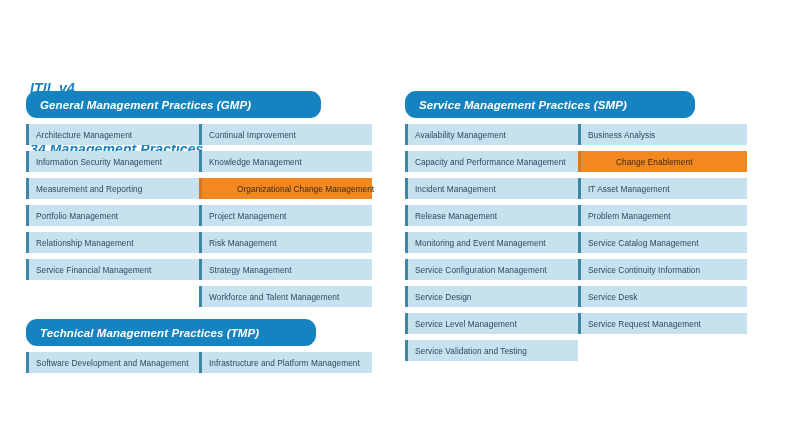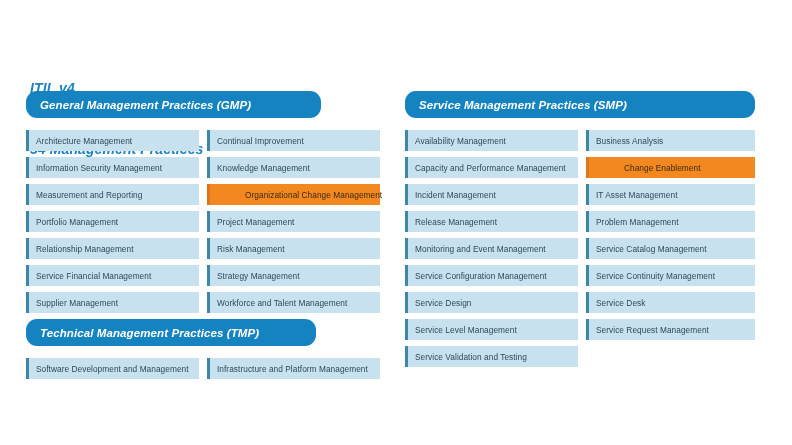--- a/index.html
+++ b/index.html
@@ -47,23 +47,23 @@
     box-sizing: border-box;
     color: #ffffff;
     font-style: italic;
     font-weight: bold;
     font-size: 11.5px;
     letter-spacing: 0.1px;
     white-space: nowrap;
   }
 
   .grid {
-    margin-top: 12px;
+    margin-top: 6px;
     display: flex;
-    gap: 8px;
+    gap: 0;
   }
   .col {
     display: flex;
     flex-direction: column;
     gap: 6px;
   }
 
   .cell {
     height: 21px;
     box-sizing: border-box;
@@ -85,21 +85,21 @@
     padding-left: 35px;
   }
 
   
   #section-gmp { left: 26px; top: 91px; width: 354px; }
   #section-gmp .section-header { width: 295px; }
   #section-gmp .col { width: 173px; }
 
   
   #section-smp { left: 405px; top: 91px; width: 350px; }
-  #section-smp .section-header { width: 350px; }
+  #section-smp .section-header { width: 290px; }
   #section-smp .col-a { width: 173px; }
   #section-smp .col-b { width: 169px; }
 
   
   #section-tmp { left: 26px; top: 319px; width: 354px; }
   #section-tmp .section-header { width: 290px; text-align: right; }
   #section-tmp .col { width: 173px; }
 </style>
 </head>
 <body>
@@ -112,21 +112,20 @@
 <div class="section" id="section-gmp">
   <div class="section-header">General Management Practices (GMP)</div>
   <div class="grid">
     <div class="col">
         <div class="cell">Architecture Management</div>
         <div class="cell">Information Security Management</div>
         <div class="cell">Measurement and Reporting</div>
         <div class="cell">Portfolio Management</div>
         <div class="cell">Relationship Management</div>
         <div class="cell">Service Financial Management</div>
-        <div class="cell">Supplier Management</div>
       </div>
     <div class="col">
         <div class="cell">Continual Improvement</div>
         <div class="cell">Knowledge Management</div>
         <div class="cell highlight">Organizational Change Management</div>
         <div class="cell">Project Management</div>
         <div class="cell">Risk Management</div>
         <div class="cell">Strategy Management</div>
         <div class="cell">Workforce and Talent Management</div>
       </div>
@@ -146,21 +145,21 @@
         <div class="cell">Service Design</div>
         <div class="cell">Service Level Management</div>
         <div class="cell">Service Validation and Testing</div>
       </div>
     <div class="col col-b">
         <div class="cell">Business Analysis</div>
         <div class="cell highlight">Change Enablement</div>
         <div class="cell">IT Asset Management</div>
         <div class="cell">Problem Management</div>
         <div class="cell">Service Catalog Management</div>
-        <div class="cell">Service Continuity Management</div>
+        <div class="cell">Service Continuity Information</div>
         <div class="cell">Service Desk</div>
         <div class="cell">Service Request Management</div>
       </div>
   </div>
 </div>
 
 <div class="section" id="section-tmp">
   <div class="section-header">Technical Management Practices (TMP)</div>
   <div class="grid">
     <div class="col">

